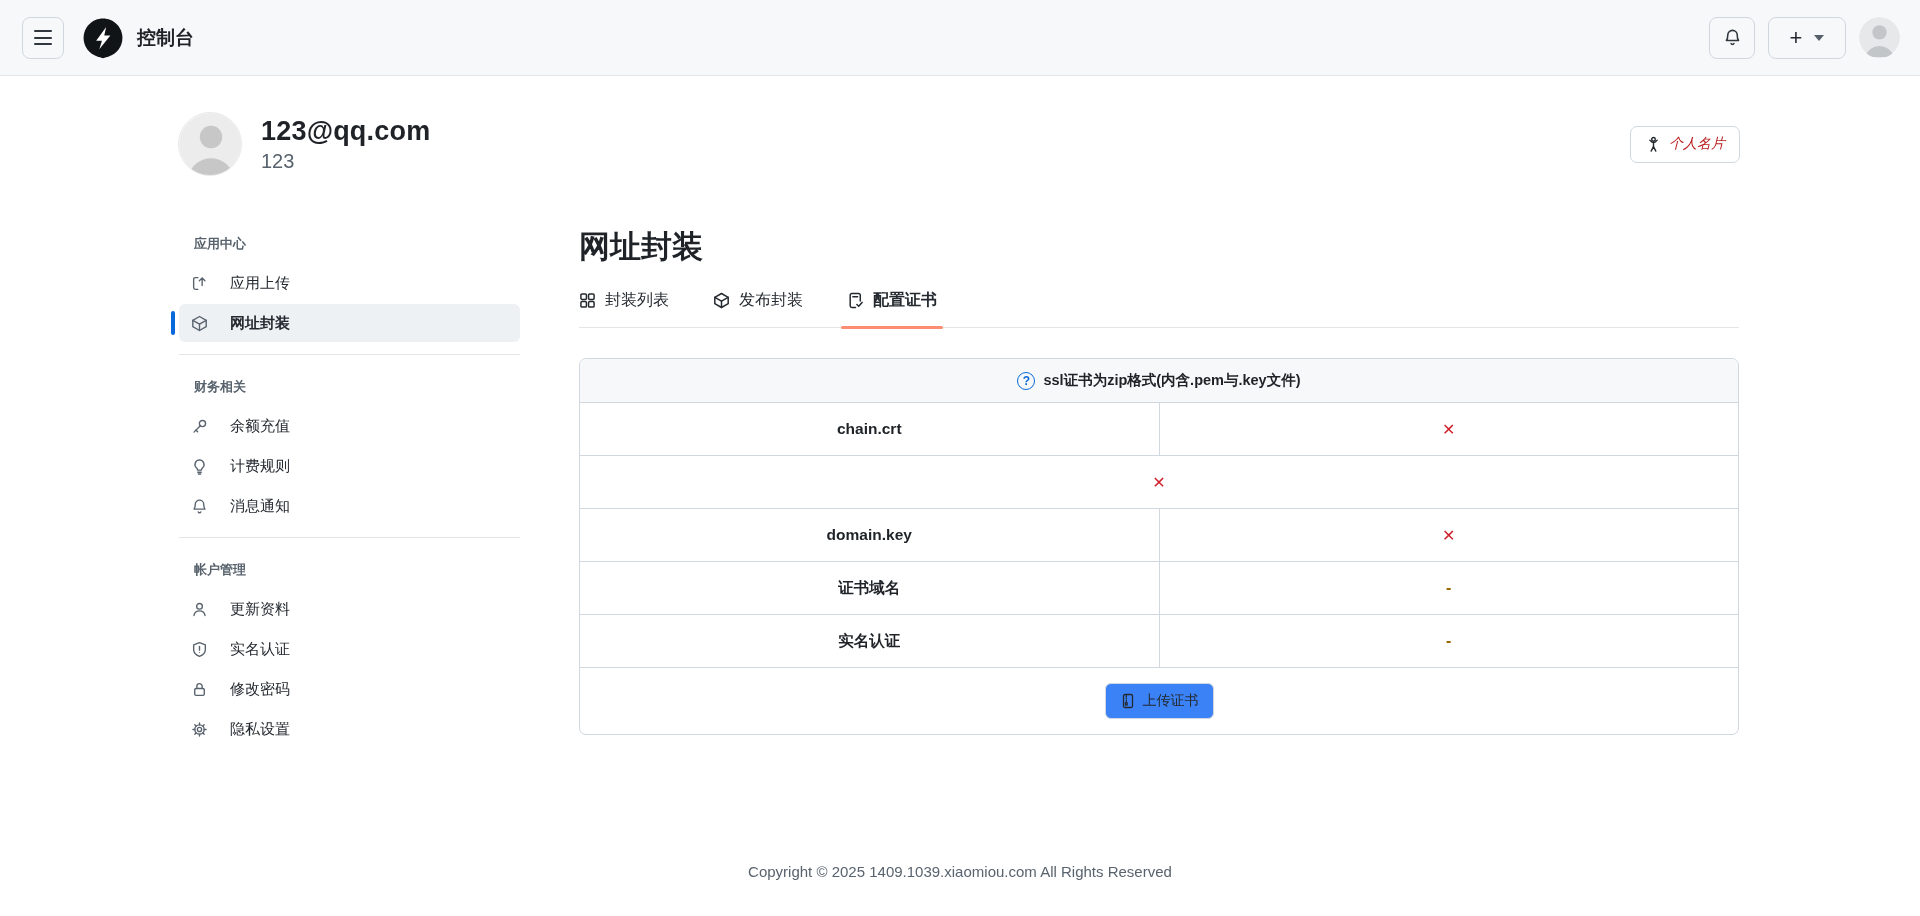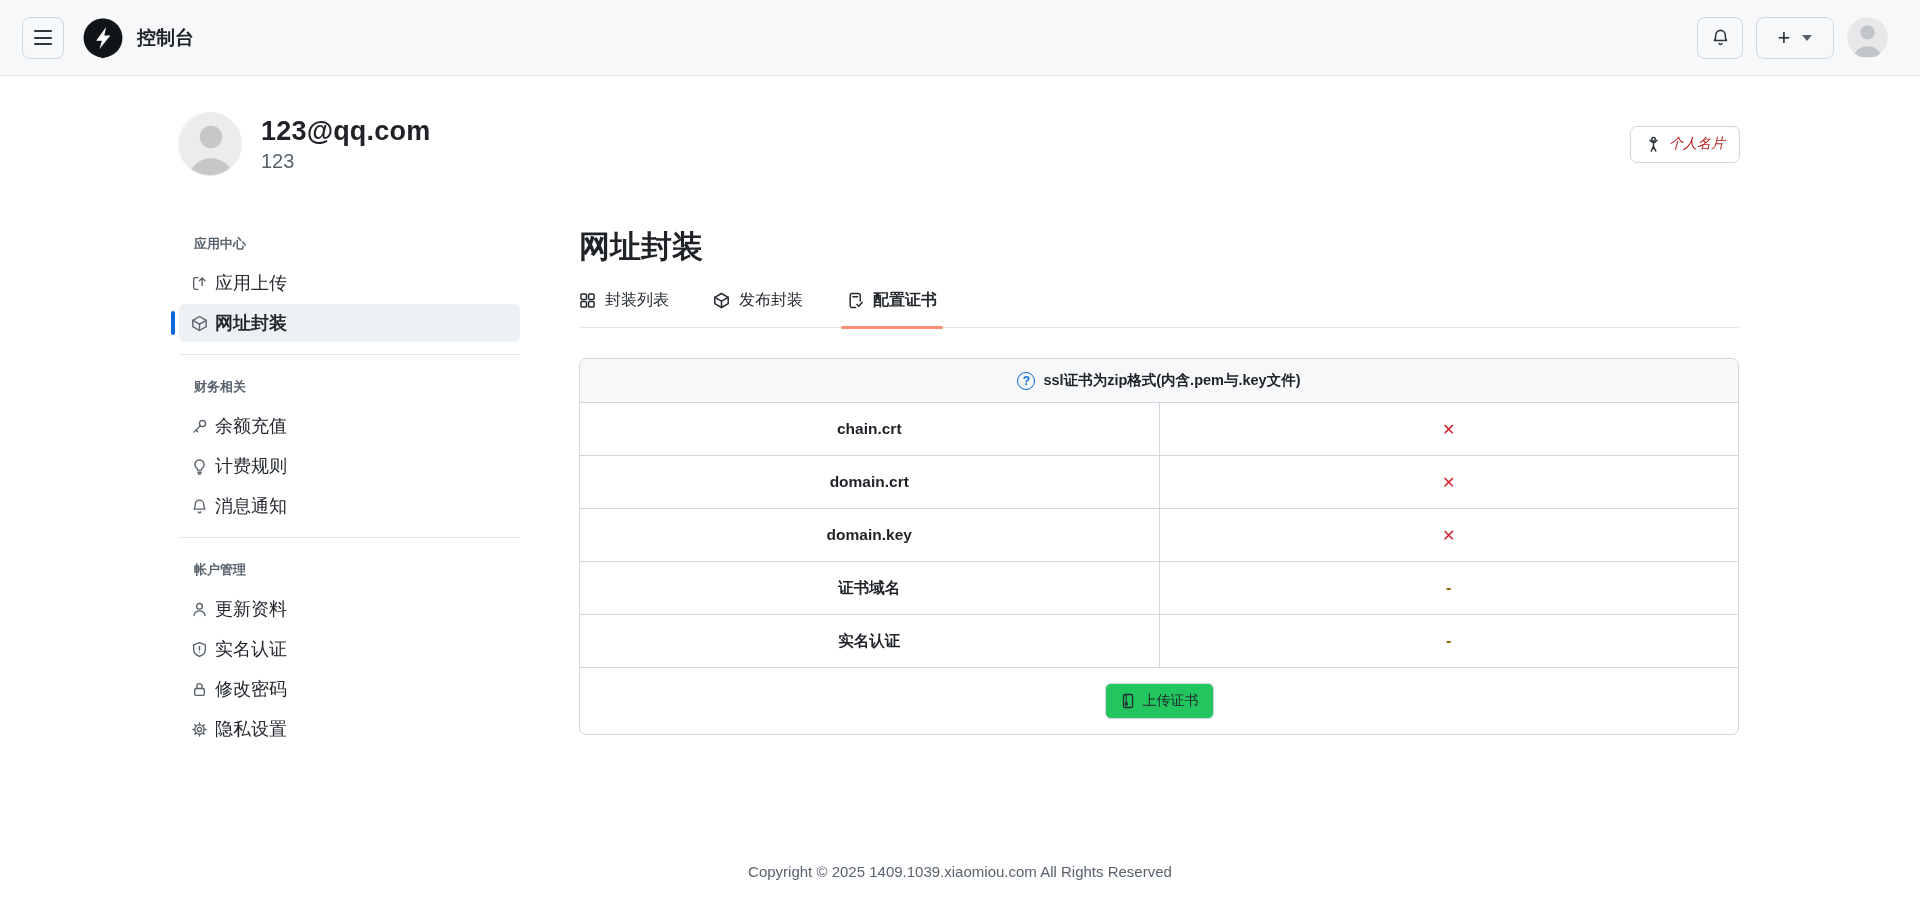--- a/index.html
+++ b/index.html
@@ -11,21 +11,21 @@
   }
   svg { display: block; }
 
   
   .app-header {
     height: 76px;
     background: #f7f8fa;
     border-bottom: 1px solid #e3e6e9;
     display: flex;
     align-items: center;
-    padding: 0 32px 0 22px;
+    padding: 0 20px 0 22px;
   }
   .hamburger-btn {
     width: 42px; height: 42px;
     border: 1px solid #d0d7de;
     border-radius: 8px;
     background: transparent;
     display: flex; flex-direction: column;
     align-items: center; justify-content: center;
     gap: 4.5px;
     cursor: pointer;
@@ -64,25 +64,25 @@
     font-size: 14px; color: #b91c1c; cursor: pointer; font-style: italic;
   }
 
   
   .content { display: flex; align-items: flex-start; margin: 50px 181px 0 171px; }
 
   .sidebar { width: 357px; flex: none; }
   .side-section-title { font-size: 13px; font-weight: 700; color: #59636e; padding: 9px 0 9px 23px; }
   .side-item {
     position: relative;
-    display: flex; align-items: center; gap: 7px;
+    display: flex; align-items: center; gap: 22px;
     height: 38px; margin: 2px 8px;
     padding: 0 12px;
     border-radius: 6px;
-    font-size: 18px; color: #24292f;
+    font-size: 15px; color: #24292f;
     cursor: pointer;
   }
   .side-item .s-icon { color: #59636e; flex: none; }
   .side-item.active { background: #eef1f4; font-weight: 700; }
   .side-item.active::before {
     content: ""; position: absolute; left: -8px; top: 7px;
     width: 4px; height: 24px; border-radius: 2px; background: #0969da;
   }
   .side-divider { height: 1px; background: #e3e6e9; margin: 12px 8px 14px 8px; }
 
@@ -117,21 +117,21 @@
   }
   .t-row { display: flex; border-bottom: 1px solid #d0d7de; height: 53px; }
   .t-cell { flex: 1; display: flex; align-items: center; justify-content: center; font-size: 15.5px; font-weight: 700; color:#1f2328; }
   .t-cell.first { border-right: 1px solid #d0d7de; }
   .status-missing { color: #cf222e; font-size: 16px; font-weight: 700; }
   .status-empty { color: #9a6700; font-size: 16px; font-weight: 700; }
   .t-footer { height: 66px; display: flex; align-items: center; justify-content: center; }
   .upload-btn {
     display: flex; align-items: center; gap: 7px;
     height: 36px; padding: 0 14px;
-    background: #22c55e;
+    background: #3b82f6;
     border: 1px solid #d0d7de; border-radius: 6px;
     font-size: 14px; color: #24292f; cursor: pointer;
   }
 
   
   .page-footer { margin-top: 113px; text-align: center; font-size: 15px; color: #59636e; }
 </style>
 </head>
 <body>
 
@@ -324,21 +324,20 @@
         <span>ssl证书为zip格式(内含.pem与.key文件)</span>
       </div>
 
       <div class="t-row">
         <div class="t-cell first">chain.crt</div>
         <div class="t-cell">
             <span class="status-missing">✕</span>
           </div>
       </div>
       <div class="t-row">
-        <div class="t-cell first">domain.crt</div>
         <div class="t-cell">
             <span class="status-missing">✕</span>
           </div>
       </div>
       <div class="t-row">
         <div class="t-cell first">domain.key</div>
         <div class="t-cell">
             <span class="status-missing">✕</span>
           </div>
       </div>

